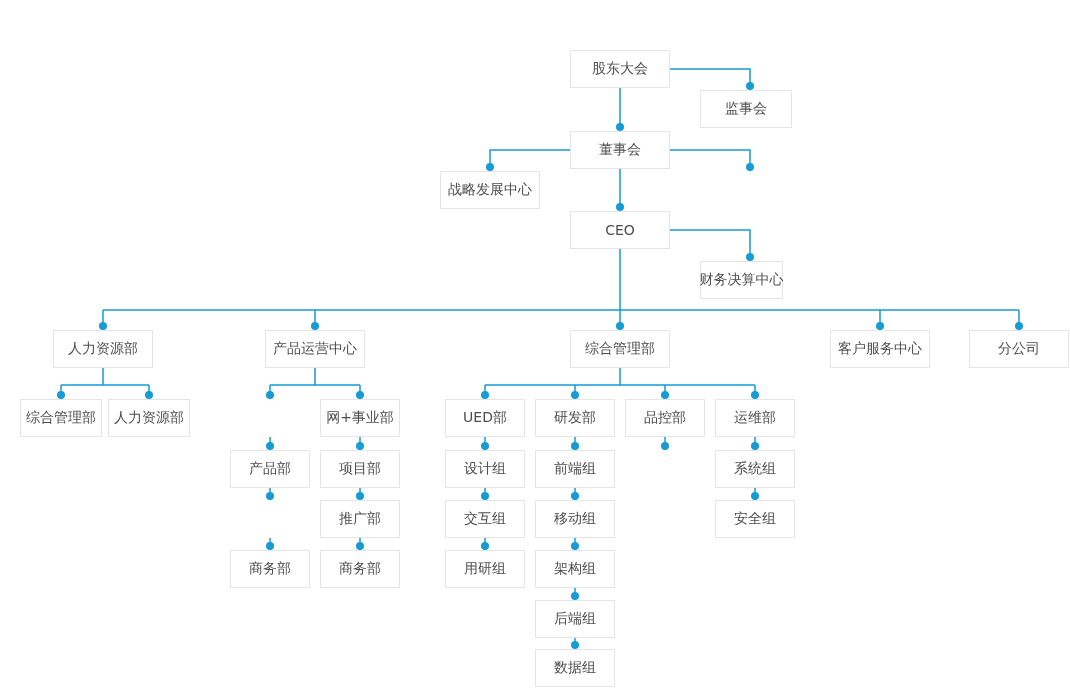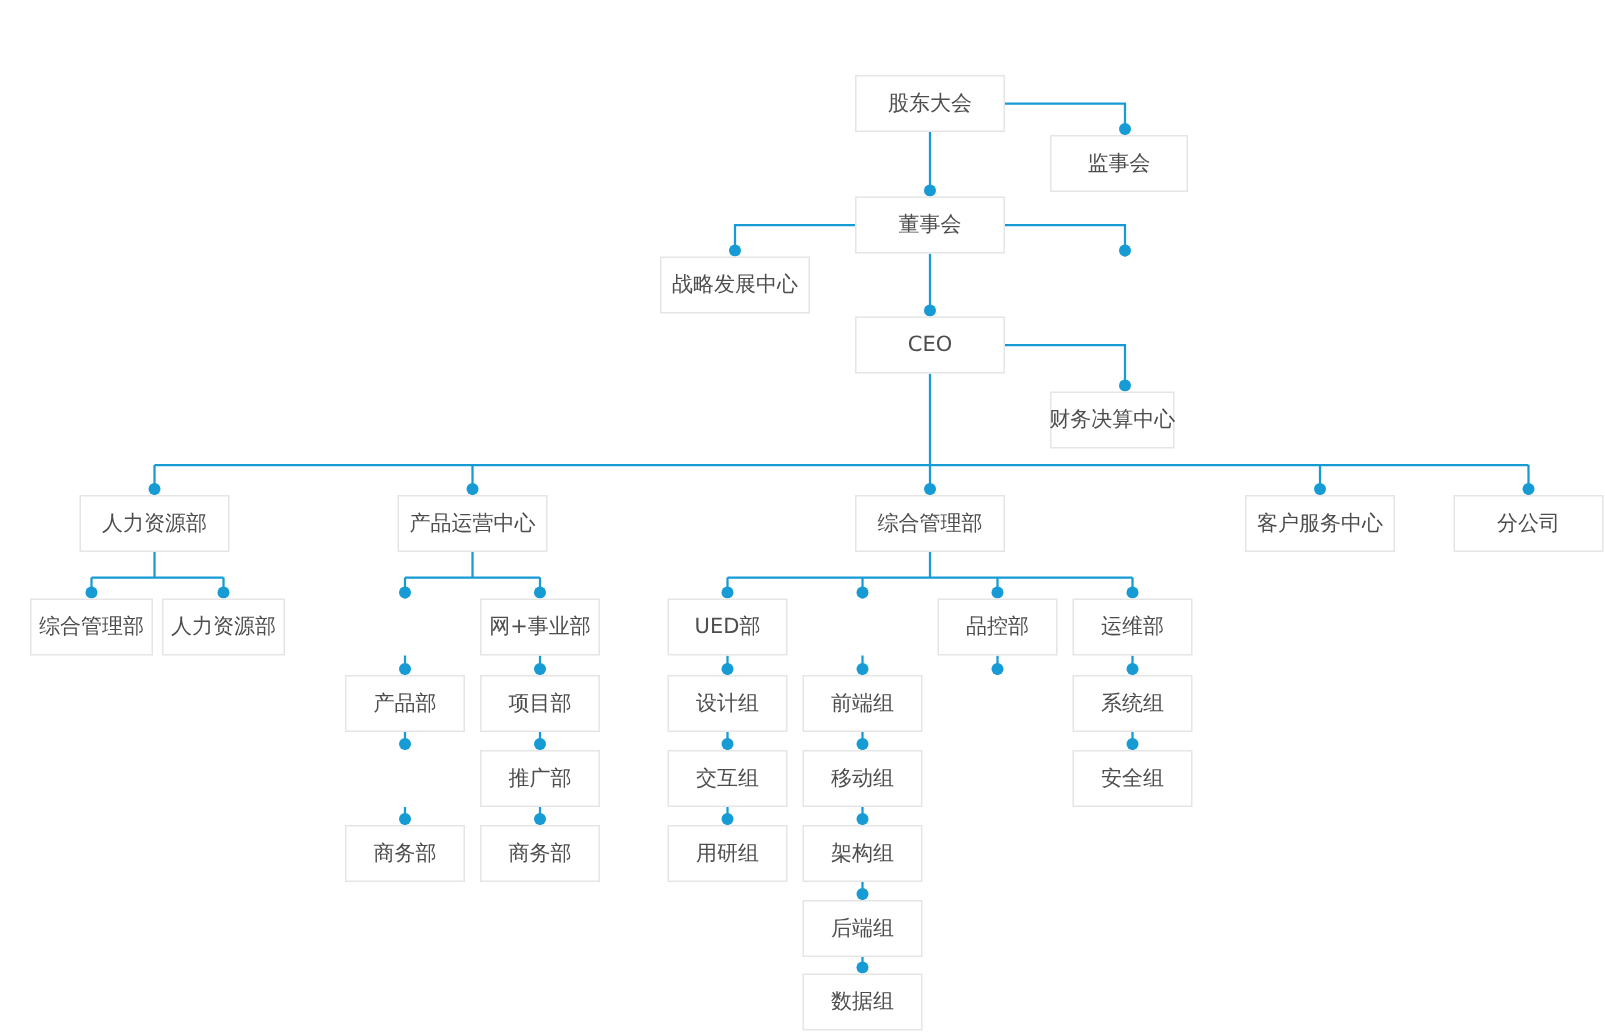--- a/index.html
+++ b/index.html
@@ -103,20 +103,21 @@
   <div class="node" style="left:53px;top:330px;width:100px">人力资源部</div>
   <div class="node" style="left:265px;top:330px;width:100px">产品运营中心</div>
   <div class="node" style="left:570px;top:330px;width:100px">综合管理部</div>
   <div class="node" style="left:830px;top:330px;width:100px">客户服务中心</div>
   <div class="node" style="left:969px;top:330px;width:100px">分公司</div>
 
   <div class="node" style="left:20px;top:399px;width:82px">综合管理部</div>
   <div class="node" style="left:108px;top:399px;width:82px">人力资源部</div>
   <div class="node" style="left:320px;top:399px;width:80px">网+事业部</div>
   <div class="node" style="left:445px;top:399px;width:80px">UED部</div>
+  <div class="node" style="left:535px;top:399px;width:80px">研发部</div>
   <div class="node" style="left:625px;top:399px;width:80px">品控部</div>
   <div class="node" style="left:715px;top:399px;width:80px">运维部</div>
 
   <div class="node" style="left:230px;top:450px;width:80px">产品部</div>
   <div class="node" style="left:320px;top:450px;width:80px">项目部</div>
   <div class="node" style="left:445px;top:450px;width:80px">设计组</div>
   <div class="node" style="left:535px;top:450px;width:80px">前端组</div>
   <div class="node" style="left:715px;top:450px;width:80px">系统组</div>
 
   <div class="node" style="left:320px;top:500px;width:80px">推广部</div>

